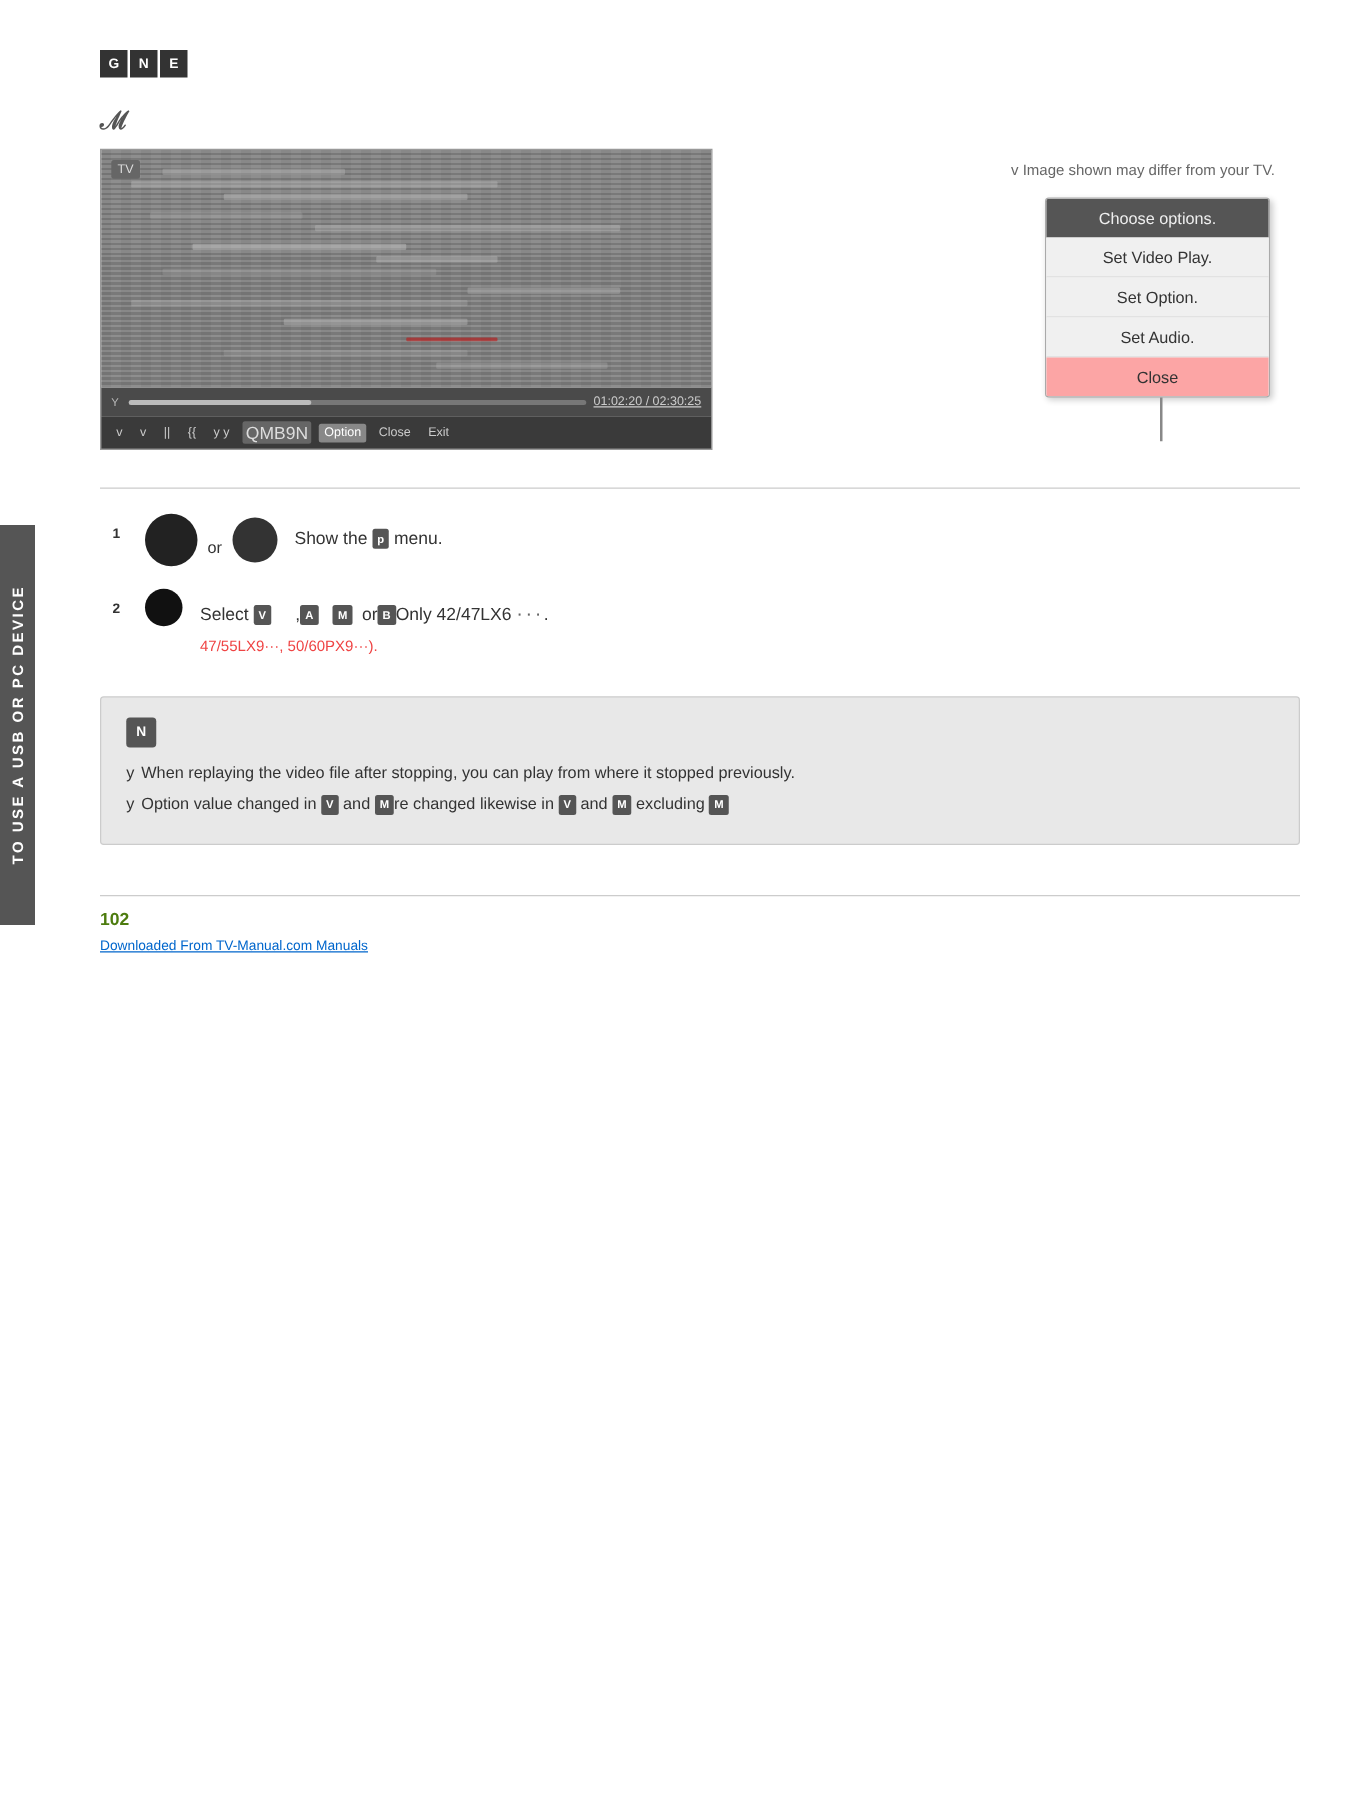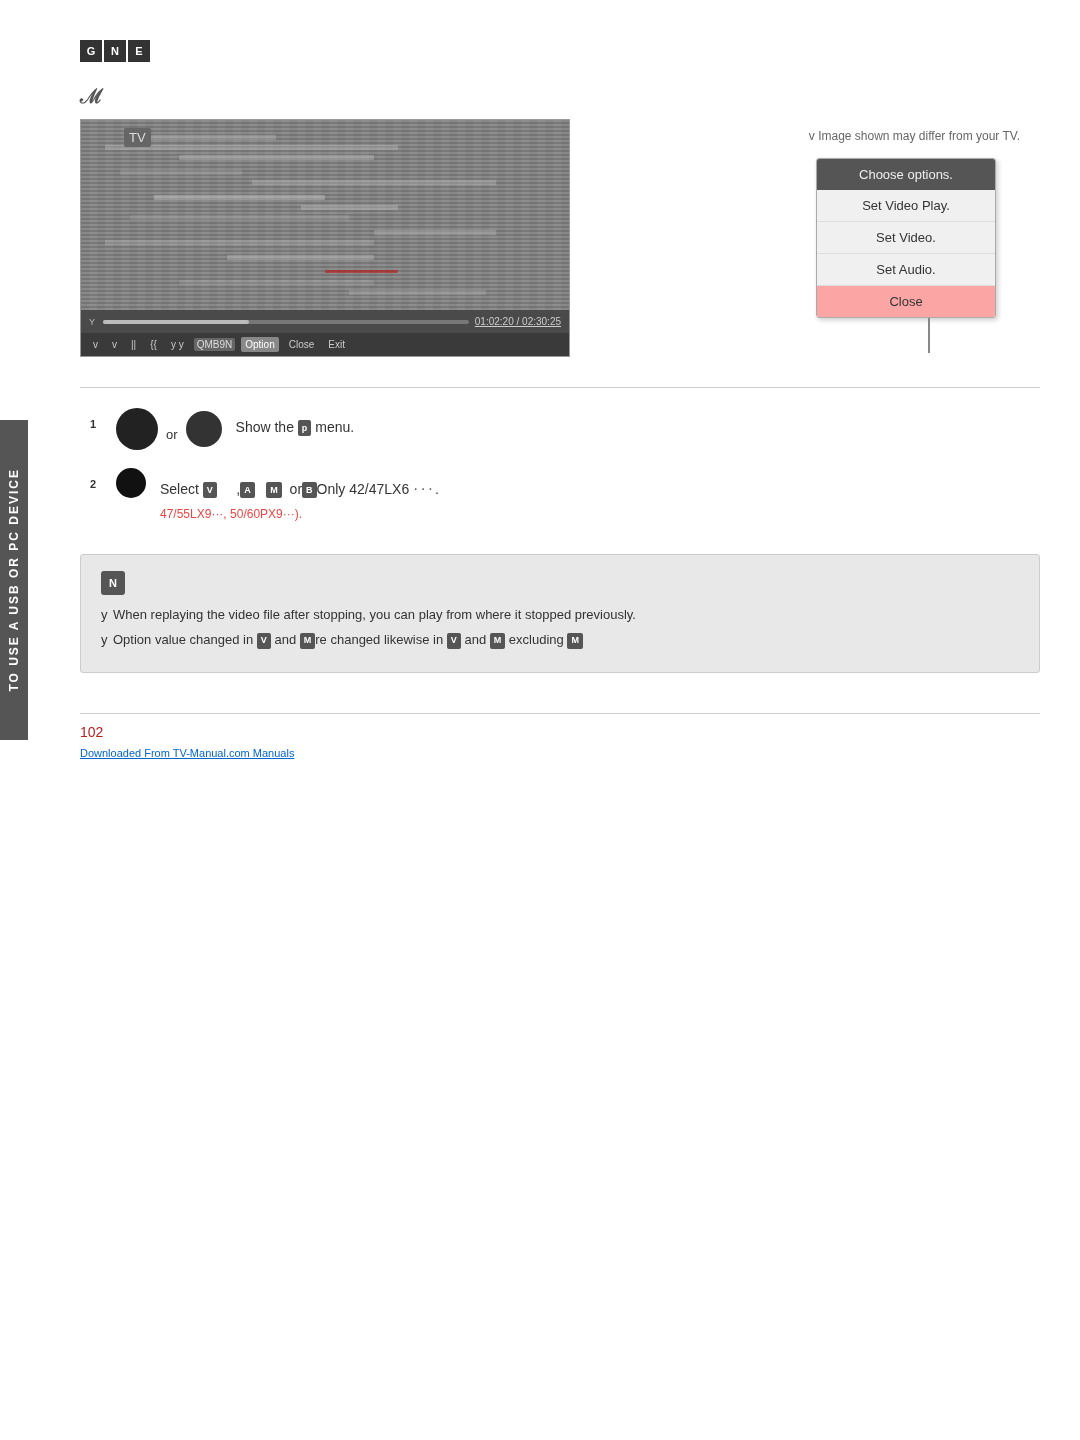--- a/index.html
+++ b/index.html
@@ -146,21 +146,21 @@
     }
     .time-text {
       color: #ccc;
       font-size: 10px;
       white-space: nowrap;
       text-decoration: underline;
     }
     .channel-badge {
       background: #666;
       color: #ddd;
-      font-size: 10px;
+      font-size: 14px;
       padding: 1px 3px;
       border-radius: 2px;
     }
     .ctrl-btn {
       color: #ccc;
       font-size: 10px;
       cursor: pointer;
       padding: 2px 4px;
     }
     .ctrl-btn.active {
@@ -181,21 +181,21 @@
       text-align: right;
       padding-right: 20px;
     }
     .context-menu {
       background: #fff;
       border: 1px solid #aaa;
       border-radius: 3px;
       overflow: hidden;
       width: 180px;
       margin-left: auto;
-      margin-right: 24px;
+      margin-right: 4px;
       box-shadow: 2px 2px 5px rgba(0,0,0,0.2);
     }
     .context-menu-header {
       background: #555;
       color: #eee;
       padding: 8px 12px;
       font-size: 13px;
       text-align: center;
     }
     .context-menu-item {
@@ -325,22 +325,22 @@
     }
 
     
     .footer {
       margin-top: 40px;
       padding-top: 10px;
       border-top: 1px solid #ccc;
     }
     .page-number {
       font-size: 14px;
-      color: #b91c1c;
-      font-weight: normal;
+      color: #4d7c0f;
+      font-weight: bold;
       margin-bottom: 4px;
     }
     .footer-link {
       font-size: 11px;
       color: #0066cc;
       text-decoration: underline;
       cursor: pointer;
     }
 
     
@@ -395,21 +395,21 @@
         <div class="noise-bar" style="top:75px; left:15%; width:35%; opacity:0.4; background:#ccc;"></div>
         <div class="noise-bar" style="top:85px; left:45%; width:20%; opacity:0.6;"></div>
         <div class="noise-bar" style="top:95px; left:10%; width:45%; opacity:0.3;"></div>
         <div class="noise-bar" style="top:110px; left:60%; width:25%; opacity:0.5; background:#aaa;"></div>
         <div class="noise-bar" style="top:120px; left:5%; width:55%; opacity:0.4;"></div>
         <div class="noise-bar" style="top:135px; left:30%; width:30%; opacity:0.6;"></div>
         <div class="noise-bar" style="top:150px; left:50%; width:15%; opacity:0.5; background:#c00; height:3px;"></div>
         <div class="noise-bar" style="top:160px; left:20%; width:40%; opacity:0.3;"></div>
         <div class="noise-bar" style="top:170px; left:55%; width:28%; opacity:0.4;"></div>
 
-        <div style="position:absolute; top:8px; left:8px; background:#666; color:#ddd; font-size:13px; padding:2px 5px; border-radius:2px;margin-left:35px;">TV</div>
+        <div style="position:absolute; top:8px; left:8px; background:#666; color:#ddd; font-size:10px; padding:2px 5px; border-radius:2px;">TV</div>
       </div>
       <div class="tv-controls">
         <span style="color:#bbb; font-size:9px;">Y</span>
         <div class="progress-bar-area">
           <div class="progress-track">
             <div class="progress-fill"></div>
           </div>
           <span class="time-text">01:02:20 / 02:30:25</span>
         </div>
       </div>
@@ -426,21 +426,21 @@
       </div>
     </div>
 
     <div class="right-info">
       <div class="image-note">v Image shown may differ from your TV.</div>
 
       <div style="display:flex; flex-direction:column; align-items:flex-end; padding-right:20px;">
         <div class="context-menu">
           <div class="context-menu-header">Choose options.</div>
           <div class="context-menu-item">Set Video Play.</div>
-          <div class="context-menu-item">Set Video.</div>
+          <div class="context-menu-item">Set Option.</div>
           <div class="context-menu-item">Set Audio.</div>
           <div class="context-menu-item close-btn">Close</div>
         </div>
 
         <div style="width:2px; height:35px; background:#888; margin-right:90px;"></div>
       </div>
     </div>
 
   </div>
 

